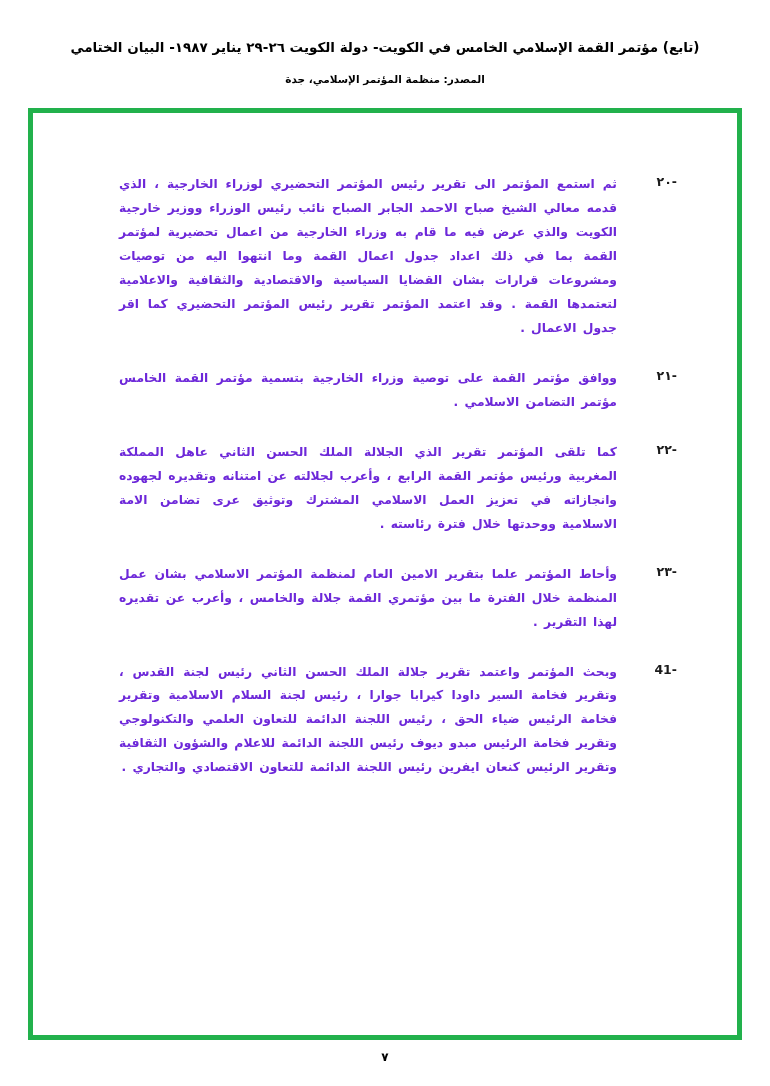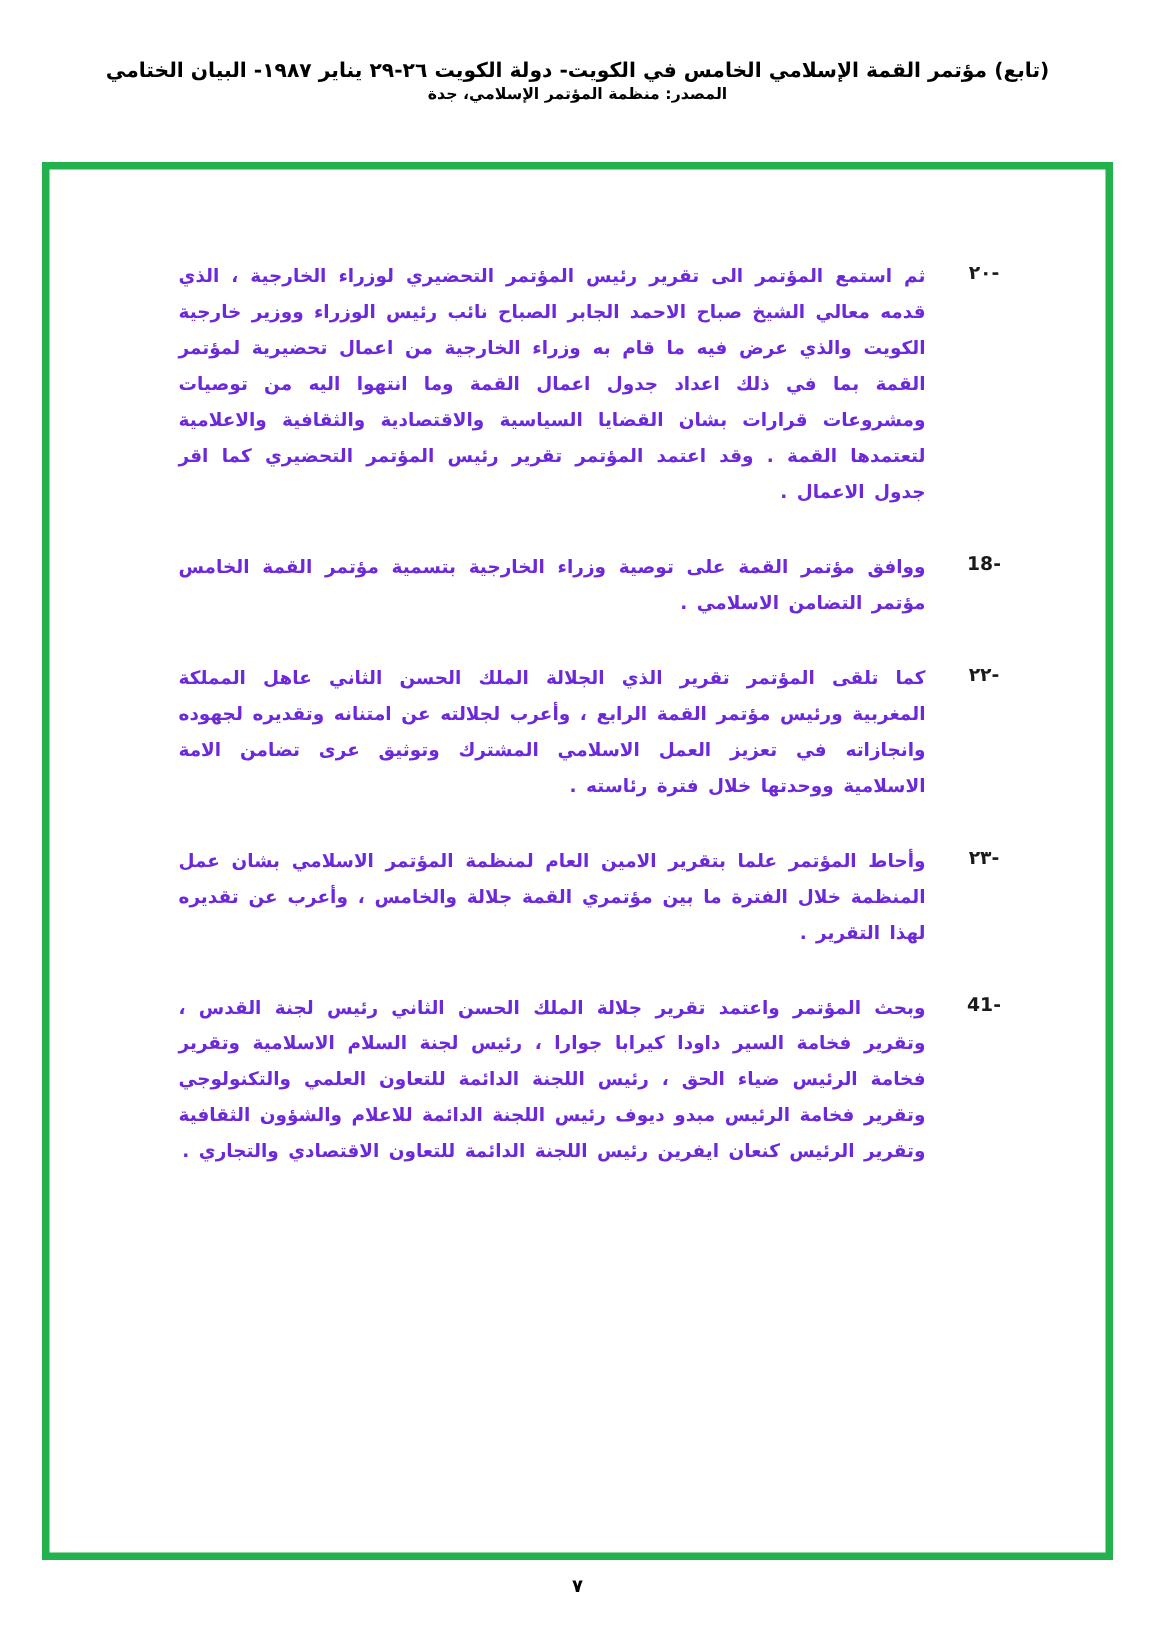--- a/index.html
+++ b/index.html
@@ -27,21 +27,21 @@
   }
   .doc-title {
     font-size: 13.5px;
     font-weight: bold;
     color: #000000;
     letter-spacing: 0px;
     line-height: 1.4;
     direction: rtl;
   }
   .doc-source {
-    margin-top: 0;
+    margin-top: 16px;
     font-size: 10.5px;
     font-weight: bold;
     color: #000000;
     direction: rtl;
   }
 
   
   .frame {
     position: absolute;
     top: 108px;
@@ -69,21 +69,21 @@
   .para {
     display: flex;
     flex-direction: row;
     margin-bottom: 26px;
     color: #1a1a1a;
   }
   .para-num {
     flex: 0 0 42px;
     font-size: 12.5px;
     font-weight: bold;
-    text-align: center;
+    text-align: right;
     padding-top: 1px;
     letter-spacing: 0px;
     white-space: nowrap;
   }
   .para-body {
     flex: 1 1 auto;
     padding-right: 18px;
     padding-left: 26px;
   }
   .para-body p {
@@ -126,21 +126,21 @@
     <div class="content">
 
       <div class="para">
         <div class="para-num">-٢٠</div>
         <div class="para-body">
           <p>ثم استمع المؤتمر الى تقرير رئيس المؤتمر التحضيري لوزراء الخارجية ، الذي قدمه معالي الشيخ صباح الاحمد الجابر الصباح نائب رئيس الوزراء ووزير خارجية الكويت والذي عرض فيه ما قام به وزراء الخارجية من اعمال تحضيرية لمؤتمر القمة بما في ذلك اعداد جدول اعمال القمة وما انتهوا اليه من توصيات ومشروعات قرارات بشان القضايا السياسية والاقتصادية والثقافية والاعلامية لتعتمدها القمة . وقد اعتمد المؤتمر تقرير رئيس المؤتمر التحضيري كما اقر جدول الاعمال .</p>
         </div>
       </div>
 
       <div class="para">
-        <div class="para-num">-18</div>
+        <div class="para-num">-٢١</div>
         <div class="para-body">
           <p>ووافق مؤتمر القمة على توصية وزراء الخارجية بتسمية مؤتمر القمة الخامس مؤتمر التضامن الاسلامي .</p>
         </div>
       </div>
 
       <div class="para">
         <div class="para-num">-٢٢</div>
         <div class="para-body">
           <p>كما تلقى المؤتمر تقرير الذي الجلالة الملك الحسن الثاني عاهل المملكة المغربية ورئيس مؤتمر القمة الرابع ، وأعرب لجلالته عن امتنانه وتقديره لجهوده وانجازاته في تعزيز العمل الاسلامي المشترك وتوثيق عرى تضامن الامة الاسلامية ووحدتها خلال فترة رئاسته .</p>
         </div>

